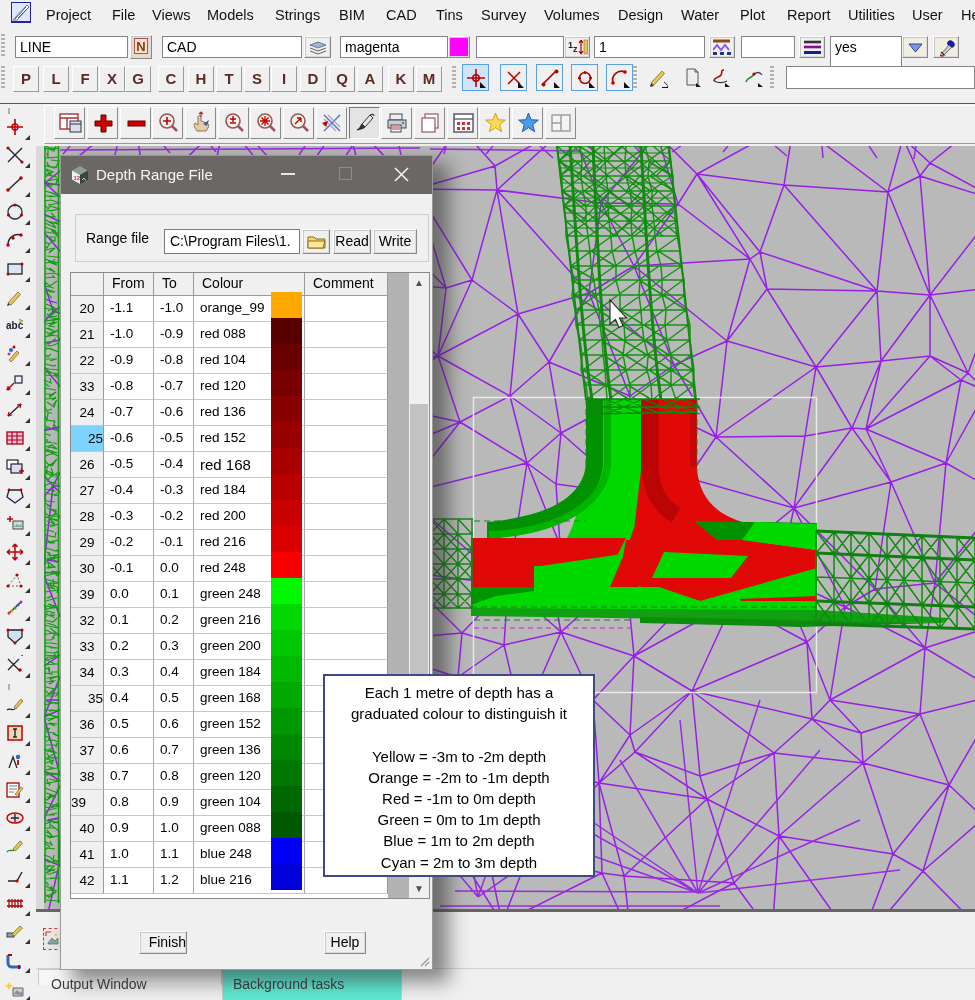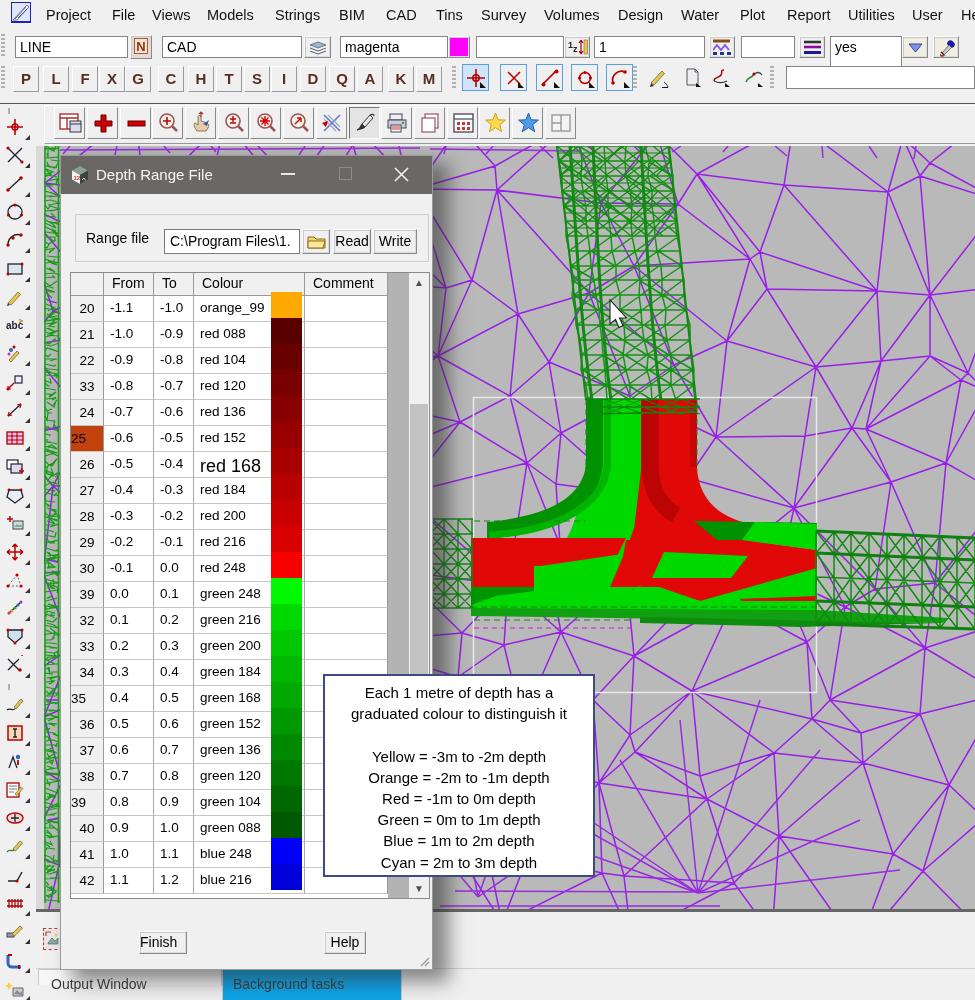--- a/index.html
+++ b/index.html
@@ -295,21 +295,21 @@
     <svg class="ticon" width="25" height="25" viewBox="0 0 25 25">
       <rect x="3" y="4" width="18" height="16" fill="#f4f4f4" stroke="#999" stroke-width="1.4"></rect>
       <path d="M12 4v16M3 12h9" stroke="#999" stroke-width="1.4"></path>
     </svg>
   </div>
 
 <div class="abs" style="left:36px;top:909px;width:939px;height:3px;background:#666"></div>
 <div class="abs" style="left:36px;top:912px;width:939px;height:88px;background:#f0f0f0"></div>
 <div class="abs" style="left:0;top:968px;width:975px;height:32px;background:#f0f0f0;border-top:1px solid #d0d0d0"></div>
 <div class="abs" style="left:38px;top:969px;width:184px;height:16px;background:#f7f7f7;border:1px solid #c9c9c9;border-bottom:none;font-size:14px;color:#3c3c3c;padding:6px 16px 0 12px">Output Window</div>
-<div class="abs" style="left:222px;top:969px;width:180px;height:31px;background:#0ea5e9;border:1px solid #c9c9c9;border-bottom:none;font-size:14px;color:#3c3c3c;padding:6px 0 0 10px">Background tasks</div>
+<div class="abs" style="left:222px;top:969px;width:180px;height:31px;background:#5eead4;border:1px solid #c9c9c9;border-bottom:none;font-size:14px;color:#3c3c3c;padding:6px 0 0 10px">Background tasks</div>
 <div class="abs" style="left:43px;top:928px;width:20px;height:22px;background:#e8e8e8;border:1px dashed #c33">
     <svg width="16" height="16" viewBox="0 0 16 16" style="position:absolute;left:1px;top:2px">
       <path d="M1 1h5M1 1v4" stroke="#c33" stroke-width="1.2"></path>
       <path d="M3 12l4-5 3 3 3-3v6H3z" fill="#8a9" stroke="#567" stroke-width="0.7"></path>
       <circle cx="11" cy="4" r="1.5" fill="#fc3"></circle>
     </svg>
   </div>
 
 <div class="abs" style="left:0;top:104px;width:36px;height:896px;background:#f0f0f0"></div>
 <div class="hgrip" style="left:8px;top:108px;height:6px;width:22px;background-image:repeating-linear-gradient(90deg,#b0b0b0 0 2px,#f0f0f0 2px 4px)"></div>
@@ -728,29 +728,29 @@
 <div class="abs" style="left:0;top:101px;width:33px;height:26px;background:#f0f0f0;border-right:1px solid #999;border-bottom:1px solid #c6c6c6;font-size:13.5px;text-align:center;line-height:25px;color:#000">33</div>
 <div class="abs" style="left:33px;top:101px;width:50px;height:26px;border-right:1px solid #a8a8a8;border-bottom:1px solid #c6c6c6;font-size:13.5px;padding:4px 0 0 6px;color:#000">-0.8</div>
 <div class="abs" style="left:83px;top:101px;width:40px;height:26px;border-right:1px solid #a8a8a8;border-bottom:1px solid #c6c6c6;font-size:13.5px;padding:4px 0 0 6px;color:#000">-0.7</div>
 <div class="abs" style="left:123px;top:101px;width:111px;height:26px;border-right:1px solid #a8a8a8;border-bottom:1px solid #c6c6c6;font-size:13.5px;padding:4px 0 0 6px;color:#000">red 120<div class="abs" style="left:77px;top:-4px;width:31px;height:26px;background:rgb(120,0,0)"></div></div>
 <div class="abs" style="left:234px;top:101px;width:83px;height:26px;border-right:1px solid #999;border-bottom:1px solid #c6c6c6;"></div>
 <div class="abs" style="left:0;top:127px;width:33px;height:26px;background:#f0f0f0;border-right:1px solid #999;border-bottom:1px solid #c6c6c6;font-size:13.5px;text-align:center;line-height:25px;color:#000">24</div>
 <div class="abs" style="left:33px;top:127px;width:50px;height:26px;border-right:1px solid #a8a8a8;border-bottom:1px solid #c6c6c6;font-size:13.5px;padding:4px 0 0 6px;color:#000">-0.7</div>
 <div class="abs" style="left:83px;top:127px;width:40px;height:26px;border-right:1px solid #a8a8a8;border-bottom:1px solid #c6c6c6;font-size:13.5px;padding:4px 0 0 6px;color:#000">-0.6</div>
 <div class="abs" style="left:123px;top:127px;width:111px;height:26px;border-right:1px solid #a8a8a8;border-bottom:1px solid #c6c6c6;font-size:13.5px;padding:4px 0 0 6px;color:#000">red 136<div class="abs" style="left:77px;top:-4px;width:31px;height:26px;background:rgb(136,0,0)"></div></div>
 <div class="abs" style="left:234px;top:127px;width:83px;height:26px;border-right:1px solid #999;border-bottom:1px solid #c6c6c6;"></div>
-<div class="abs" style="left:0;top:153px;width:33px;height:26px;background:#c2410c;border-right:1px solid #999;border-bottom:1px solid #c6c6c6;font-size:13.5px;text-align:left;line-height:25px;color:#000">25</div>
+<div class="abs" style="left:0;top:153px;width:33px;height:26px;background:#7dd3fc;border-right:1px solid #999;border-bottom:1px solid #c6c6c6;font-size:13.5px;text-align:right;line-height:25px;color:#000">25</div>
 <div class="abs" style="left:33px;top:153px;width:50px;height:26px;border-right:1px solid #a8a8a8;border-bottom:1px solid #c6c6c6;font-size:13.5px;padding:4px 0 0 6px;color:#000">-0.6</div>
 <div class="abs" style="left:83px;top:153px;width:40px;height:26px;border-right:1px solid #a8a8a8;border-bottom:1px solid #c6c6c6;font-size:13.5px;padding:4px 0 0 6px;color:#000">-0.5</div>
 <div class="abs" style="left:123px;top:153px;width:111px;height:26px;border-right:1px solid #a8a8a8;border-bottom:1px solid #c6c6c6;font-size:13.5px;padding:4px 0 0 6px;color:#000">red 152<div class="abs" style="left:77px;top:-4px;width:31px;height:26px;background:rgb(152,0,0)"></div></div>
 <div class="abs" style="left:234px;top:153px;width:83px;height:26px;border-right:1px solid #999;border-bottom:1px solid #c6c6c6;"></div>
 <div class="abs" style="left:0;top:179px;width:33px;height:26px;background:#f0f0f0;border-right:1px solid #999;border-bottom:1px solid #c6c6c6;font-size:13.5px;text-align:center;line-height:25px;color:#000">26</div>
 <div class="abs" style="left:33px;top:179px;width:50px;height:26px;border-right:1px solid #a8a8a8;border-bottom:1px solid #c6c6c6;font-size:13.5px;padding:4px 0 0 6px;color:#000">-0.5</div>
 <div class="abs" style="left:83px;top:179px;width:40px;height:26px;border-right:1px solid #a8a8a8;border-bottom:1px solid #c6c6c6;font-size:13.5px;padding:4px 0 0 6px;color:#000">-0.4</div>
-<div class="abs" style="left:123px;top:179px;width:111px;height:26px;border-right:1px solid #a8a8a8;border-bottom:1px solid #c6c6c6;font-size:18px;padding:4px 0 0 6px;color:#000">red 168<div class="abs" style="left:77px;top:-4px;width:31px;height:26px;background:rgb(168,0,0)"></div></div>
+<div class="abs" style="left:123px;top:179px;width:111px;height:26px;border-right:1px solid #a8a8a8;border-bottom:1px solid #c6c6c6;font-size:15px;padding:4px 0 0 6px;color:#000">red 168<div class="abs" style="left:77px;top:-4px;width:31px;height:26px;background:rgb(168,0,0)"></div></div>
 <div class="abs" style="left:234px;top:179px;width:83px;height:26px;border-right:1px solid #999;border-bottom:1px solid #c6c6c6;"></div>
 <div class="abs" style="left:0;top:205px;width:33px;height:26px;background:#f0f0f0;border-right:1px solid #999;border-bottom:1px solid #c6c6c6;font-size:13.5px;text-align:center;line-height:25px;color:#000">27</div>
 <div class="abs" style="left:33px;top:205px;width:50px;height:26px;border-right:1px solid #a8a8a8;border-bottom:1px solid #c6c6c6;font-size:13.5px;padding:4px 0 0 6px;color:#000">-0.4</div>
 <div class="abs" style="left:83px;top:205px;width:40px;height:26px;border-right:1px solid #a8a8a8;border-bottom:1px solid #c6c6c6;font-size:13.5px;padding:4px 0 0 6px;color:#000">-0.3</div>
 <div class="abs" style="left:123px;top:205px;width:111px;height:26px;border-right:1px solid #a8a8a8;border-bottom:1px solid #c6c6c6;font-size:13.5px;padding:4px 0 0 6px;color:#000">red 184<div class="abs" style="left:77px;top:-4px;width:31px;height:26px;background:rgb(184,0,0)"></div></div>
 <div class="abs" style="left:234px;top:205px;width:83px;height:26px;border-right:1px solid #999;border-bottom:1px solid #c6c6c6;"></div>
 <div class="abs" style="left:0;top:231px;width:33px;height:26px;background:#f0f0f0;border-right:1px solid #999;border-bottom:1px solid #c6c6c6;font-size:13.5px;text-align:center;line-height:25px;color:#000">28</div>
 <div class="abs" style="left:33px;top:231px;width:50px;height:26px;border-right:1px solid #a8a8a8;border-bottom:1px solid #c6c6c6;font-size:13.5px;padding:4px 0 0 6px;color:#000">-0.3</div>
 <div class="abs" style="left:83px;top:231px;width:40px;height:26px;border-right:1px solid #a8a8a8;border-bottom:1px solid #c6c6c6;font-size:13.5px;padding:4px 0 0 6px;color:#000">-0.2</div>
 <div class="abs" style="left:123px;top:231px;width:111px;height:26px;border-right:1px solid #a8a8a8;border-bottom:1px solid #c6c6c6;font-size:13.5px;padding:4px 0 16px 6px;color:#000">red 200<div class="abs" style="left:77px;top:-4px;width:31px;height:26px;background:rgb(200,0,0)"></div></div>
@@ -778,21 +778,21 @@
 <div class="abs" style="left:0;top:361px;width:33px;height:26px;background:#f0f0f0;border-right:1px solid #999;border-bottom:1px solid #c6c6c6;font-size:13.5px;text-align:center;line-height:25px;color:#000">33</div>
 <div class="abs" style="left:33px;top:361px;width:50px;height:26px;border-right:1px solid #a8a8a8;border-bottom:1px solid #c6c6c6;font-size:13.5px;padding:4px 0 0 6px;color:#000">0.2</div>
 <div class="abs" style="left:83px;top:361px;width:40px;height:26px;border-right:1px solid #a8a8a8;border-bottom:1px solid #c6c6c6;font-size:13.5px;padding:4px 0 0 6px;color:#000">0.3</div>
 <div class="abs" style="left:123px;top:361px;width:111px;height:26px;border-right:1px solid #a8a8a8;border-bottom:1px solid #c6c6c6;font-size:13.5px;padding:4px 0 0 6px;color:#000">green 200<div class="abs" style="left:77px;top:-4px;width:31px;height:26px;background:rgb(0,200,0)"></div></div>
 <div class="abs" style="left:234px;top:361px;width:83px;height:26px;border-right:1px solid #999;border-bottom:1px solid #c6c6c6;"></div>
 <div class="abs" style="left:0;top:387px;width:33px;height:26px;background:#f0f0f0;border-right:1px solid #999;border-bottom:1px solid #c6c6c6;font-size:13.5px;text-align:center;line-height:25px;color:#000">34</div>
 <div class="abs" style="left:33px;top:387px;width:50px;height:26px;border-right:1px solid #a8a8a8;border-bottom:1px solid #c6c6c6;font-size:13.5px;padding:4px 0 0 6px;color:#000">0.3</div>
 <div class="abs" style="left:83px;top:387px;width:40px;height:26px;border-right:1px solid #a8a8a8;border-bottom:1px solid #c6c6c6;font-size:13.5px;padding:4px 0 0 6px;color:#000">0.4</div>
 <div class="abs" style="left:123px;top:387px;width:111px;height:26px;border-right:1px solid #a8a8a8;border-bottom:1px solid #c6c6c6;font-size:13.5px;padding:4px 0 0 6px;color:#000">green 184<div class="abs" style="left:77px;top:-4px;width:31px;height:26px;background:rgb(0,184,0)"></div></div>
 <div class="abs" style="left:234px;top:387px;width:83px;height:26px;border-right:1px solid #999;border-bottom:1px solid #c6c6c6;"></div>
-<div class="abs" style="left:0;top:413px;width:33px;height:26px;background:#f0f0f0;border-right:1px solid #999;border-bottom:1px solid #c6c6c6;font-size:13.5px;text-align:left;line-height:25px;color:#000">35</div>
+<div class="abs" style="left:0;top:413px;width:33px;height:26px;background:#f0f0f0;border-right:1px solid #999;border-bottom:1px solid #c6c6c6;font-size:13.5px;text-align:right;line-height:25px;color:#000">35</div>
 <div class="abs" style="left:33px;top:413px;width:50px;height:26px;border-right:1px solid #a8a8a8;border-bottom:1px solid #c6c6c6;font-size:13.5px;padding:4px 0 0 6px;color:#000">0.4</div>
 <div class="abs" style="left:83px;top:413px;width:40px;height:26px;border-right:1px solid #a8a8a8;border-bottom:1px solid #c6c6c6;font-size:13.5px;padding:4px 0 0 6px;color:#000">0.5</div>
 <div class="abs" style="left:123px;top:413px;width:111px;height:26px;border-right:1px solid #a8a8a8;border-bottom:1px solid #c6c6c6;font-size:13.5px;padding:4px 0 0 6px;color:#000">green 168<div class="abs" style="left:77px;top:-4px;width:31px;height:26px;background:rgb(0,168,0)"></div></div>
 <div class="abs" style="left:234px;top:413px;width:83px;height:26px;border-right:1px solid #999;border-bottom:1px solid #c6c6c6;"></div>
 <div class="abs" style="left:0;top:439px;width:33px;height:26px;background:#f0f0f0;border-right:1px solid #999;border-bottom:1px solid #c6c6c6;font-size:13.5px;text-align:center;line-height:25px;color:#000">36</div>
 <div class="abs" style="left:33px;top:439px;width:50px;height:26px;border-right:1px solid #a8a8a8;border-bottom:1px solid #c6c6c6;font-size:13.5px;padding:4px 0 0 6px;color:#000">0.5</div>
 <div class="abs" style="left:83px;top:439px;width:40px;height:26px;border-right:1px solid #a8a8a8;border-bottom:1px solid #c6c6c6;font-size:13.5px;padding:4px 0 0 6px;color:#000">0.6</div>
 <div class="abs" style="left:123px;top:439px;width:111px;height:26px;border-right:1px solid #a8a8a8;border-bottom:1px solid #c6c6c6;font-size:13.5px;padding:4px 0 0 6px;color:#000">green 152<div class="abs" style="left:77px;top:-4px;width:31px;height:26px;background:rgb(0,152,0)"></div></div>
 <div class="abs" style="left:234px;top:439px;width:83px;height:26px;border-right:1px solid #999;border-bottom:1px solid #c6c6c6;"></div>
 <div class="abs" style="left:0;top:465px;width:33px;height:26px;background:#f0f0f0;border-right:1px solid #999;border-bottom:1px solid #c6c6c6;font-size:13.5px;text-align:center;line-height:25px;color:#000">37</div>
@@ -823,20 +823,20 @@
 <div class="abs" style="left:0;top:595px;width:33px;height:26px;background:#f0f0f0;border-right:1px solid #999;border-bottom:1px solid #c6c6c6;font-size:13.5px;text-align:center;line-height:25px;color:#000">42</div>
 <div class="abs" style="left:33px;top:595px;width:50px;height:26px;border-right:1px solid #a8a8a8;border-bottom:1px solid #c6c6c6;font-size:13.5px;padding:4px 0 0 6px;color:#000">1.1</div>
 <div class="abs" style="left:83px;top:595px;width:40px;height:26px;border-right:1px solid #a8a8a8;border-bottom:1px solid #c6c6c6;font-size:13.5px;padding:4px 0 0 6px;color:#000">1.2</div>
 <div class="abs" style="left:123px;top:595px;width:111px;height:26px;border-right:1px solid #a8a8a8;border-bottom:1px solid #c6c6c6;font-size:13.5px;padding:4px 0 0 6px;color:#000">blue 216<div class="abs" style="left:77px;top:-4px;width:31px;height:26px;background:rgb(0,0,216)"></div></div>
 <div class="abs" style="left:234px;top:595px;width:83px;height:26px;border-right:1px solid #999;border-bottom:1px solid #c6c6c6;"></div>
 <div class="abs" style="left:338px;top:0;width:20px;height:626px;background:#f0f0f0"></div>
 <div class="abs" style="left:338px;top:0;width:20px;height:20px;background:#f0f0f0;text-align:center;font-size:10px;color:#505050;line-height:20px">▲</div>
 <div class="abs" style="left:339px;top:131px;width:18px;height:330px;background:#c2c2c2"></div>
 <div class="abs" style="left:338px;top:606px;width:20px;height:20px;background:#f0f0f0;text-align:center;font-size:10px;color:#505050;line-height:20px">▼</div>
 </div>
-<div class="btn3" style="left:78px;top:775px;width:48px;height:23px;font-size:14px;text-align:left;line-height:21px;color:#000">Finish</div>
+<div class="btn3" style="left:78px;top:775px;width:48px;height:23px;font-size:14px;text-align:right;line-height:21px;color:#000">Finish</div>
 <div class="btn3" style="left:263px;top:775px;width:42px;height:23px;font-size:14px;text-align:center;line-height:21px;color:#000">Help</div>
 <svg style="position:absolute;right:2px;bottom:2px" width="12" height="12">
       <path d="M11 1v10H1z" fill="none"></path>
       <path d="M11 3L3 11M11 7l-4 4" stroke="#999" stroke-width="1.3"></path>
     </svg>
 </div>
 <div class="abs" style="left:323px;top:674px;width:272px;height:203px;background:#fff;border:2px solid #3c4a88;font-size:15px;color:#000;text-align:center;line-height:21.2px;padding-top:6px">Each 1 metre of depth has a<br>graduated colour to distinguish it<br><br>Yellow = -3m to -2m depth<br>Orange = -2m to -1m depth<br>Red = -1m to 0m depth<br>Green = 0m to 1m depth<br>Blue = 1m to 2m depth<br>Cyan = 2m to 3m depth</div>
 
 </body></html>

